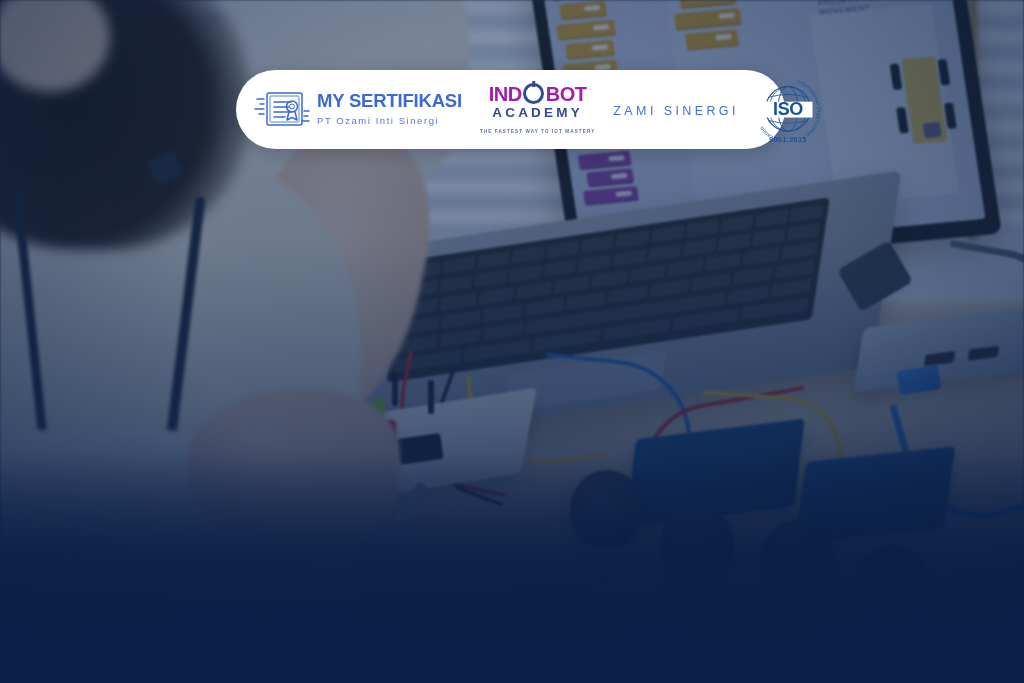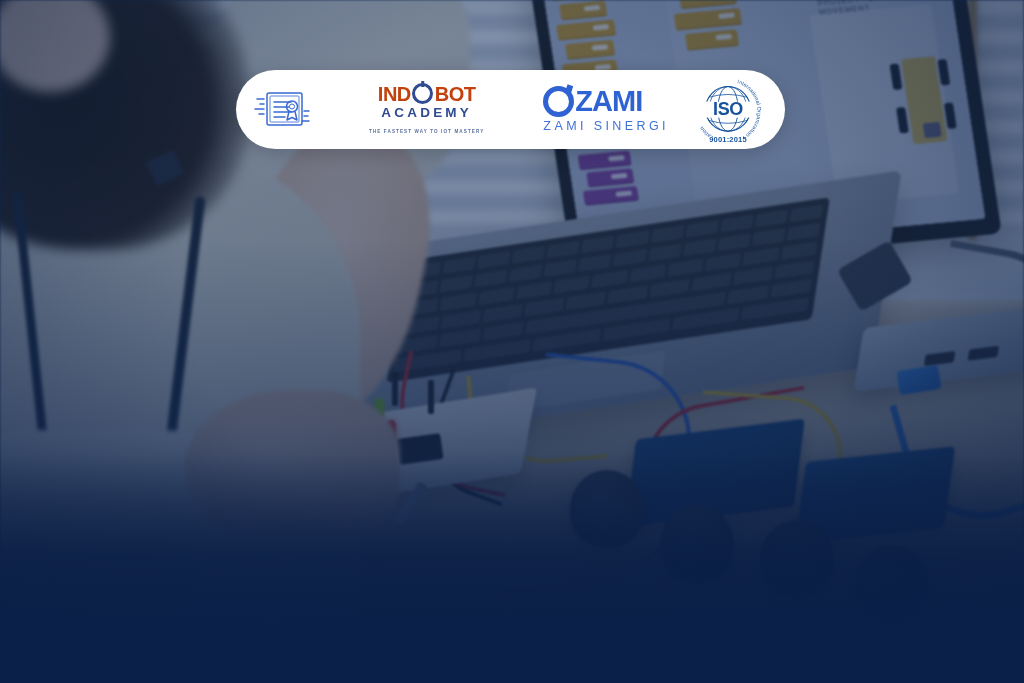--- a/index.html
+++ b/index.html
@@ -454,21 +454,21 @@
     font-size: 9.5px; letter-spacing: 1.55px; color: #4f7ad8;
     margin-top: 4px; white-space: nowrap;
     font-family: "Liberation Sans", sans-serif;
   }
 
   .divider-gap { width: 12px; }
 
   .lg-indobot { text-align: center; line-height: 1; padding: 0 8px; }
   .indobot-main {
     font-size: 20px; font-weight: bold; letter-spacing: -0.5px;
-    color: #c2410c; white-space: nowrap;
+    color: #a21caf; white-space: nowrap;
     display: flex; align-items: center; justify-content: center; gap: 1px;
     font-family: "Liberation Sans", sans-serif;
   }
   .ob-o {
     display: inline-block; width: 15px; height: 15px;
     border: 3.5px solid #2f4b92; border-radius: 50%;
     position: relative; margin: 0 0.5px;
   }
   .ob-o::after {
     content: ""; position: absolute;
@@ -762,41 +762,41 @@
           <path d="M70 45 L66 62 L76 57 L86 62 L82 45" fill="none" stroke="#3a6ad4" stroke-width="3" stroke-linejoin="round"></path>
           <line x1="6" y1="20" x2="20" y2="20" stroke="#3a6ad4" stroke-width="3" stroke-linecap="round"></line>
           <line x1="12" y1="30" x2="20" y2="30" stroke="#3a6ad4" stroke-width="3" stroke-linecap="round"></line>
           <line x1="2" y1="40" x2="20" y2="40" stroke="#3a6ad4" stroke-width="3" stroke-linecap="round"></line>
           <line x1="10" y1="50" x2="20" y2="50" stroke="#3a6ad4" stroke-width="3" stroke-linecap="round"></line>
           <line x1="100" y1="44" x2="110" y2="44" stroke="#3a6ad4" stroke-width="3" stroke-linecap="round"></line>
           <line x1="100" y1="54" x2="108" y2="54" stroke="#3a6ad4" stroke-width="3" stroke-linecap="round"></line>
           <line x1="96" y1="64" x2="110" y2="64" stroke="#3a6ad4" stroke-width="3" stroke-linecap="round"></line>
         </svg>
       </span>
+      <span class="mysert-text">
+        <span class="mysert-main">MY SERTIFIKASI</span>
+        <span class="mysert-sub">PT Ozami Inti Sinergi</span>
+      </span>
     </div>
 
     <div class="divider-gap"></div>
 
     <div class="lg-indobot">
       <span class="indobot-main">
         <span>IND</span>
         <span class="ob-o"></span>
         <span>BOT</span>
       </span>
       <span class="indobot-acad">ACADEMY</span>
       <span class="indobot-tag">THE FASTEST WAY TO IOT MASTERY</span>
     </div>
 
     <div class="divider-gap"></div>
 
     <div class="lg-ozami">
-      <span class="ozami-main">
-        <span class="oz-o"></span>
-        <span>ZAMI</span>
-      </span>
       <span class="ozami-sub">ZAMI SINERGI</span>
     </div>
 
     <div class="divider-gap"></div>
 
     <div class="lg-iso">
       <span class="iso-svg">
         <svg viewBox="0 0 100 86" width="74" height="62" aria-hidden="true">
           <defs>
             <path id="ringpath" d="M 50 50 m -41 0 a 41 41 0 1 1 82 0 a 41 41 0 1 1 -82 0"></path>

